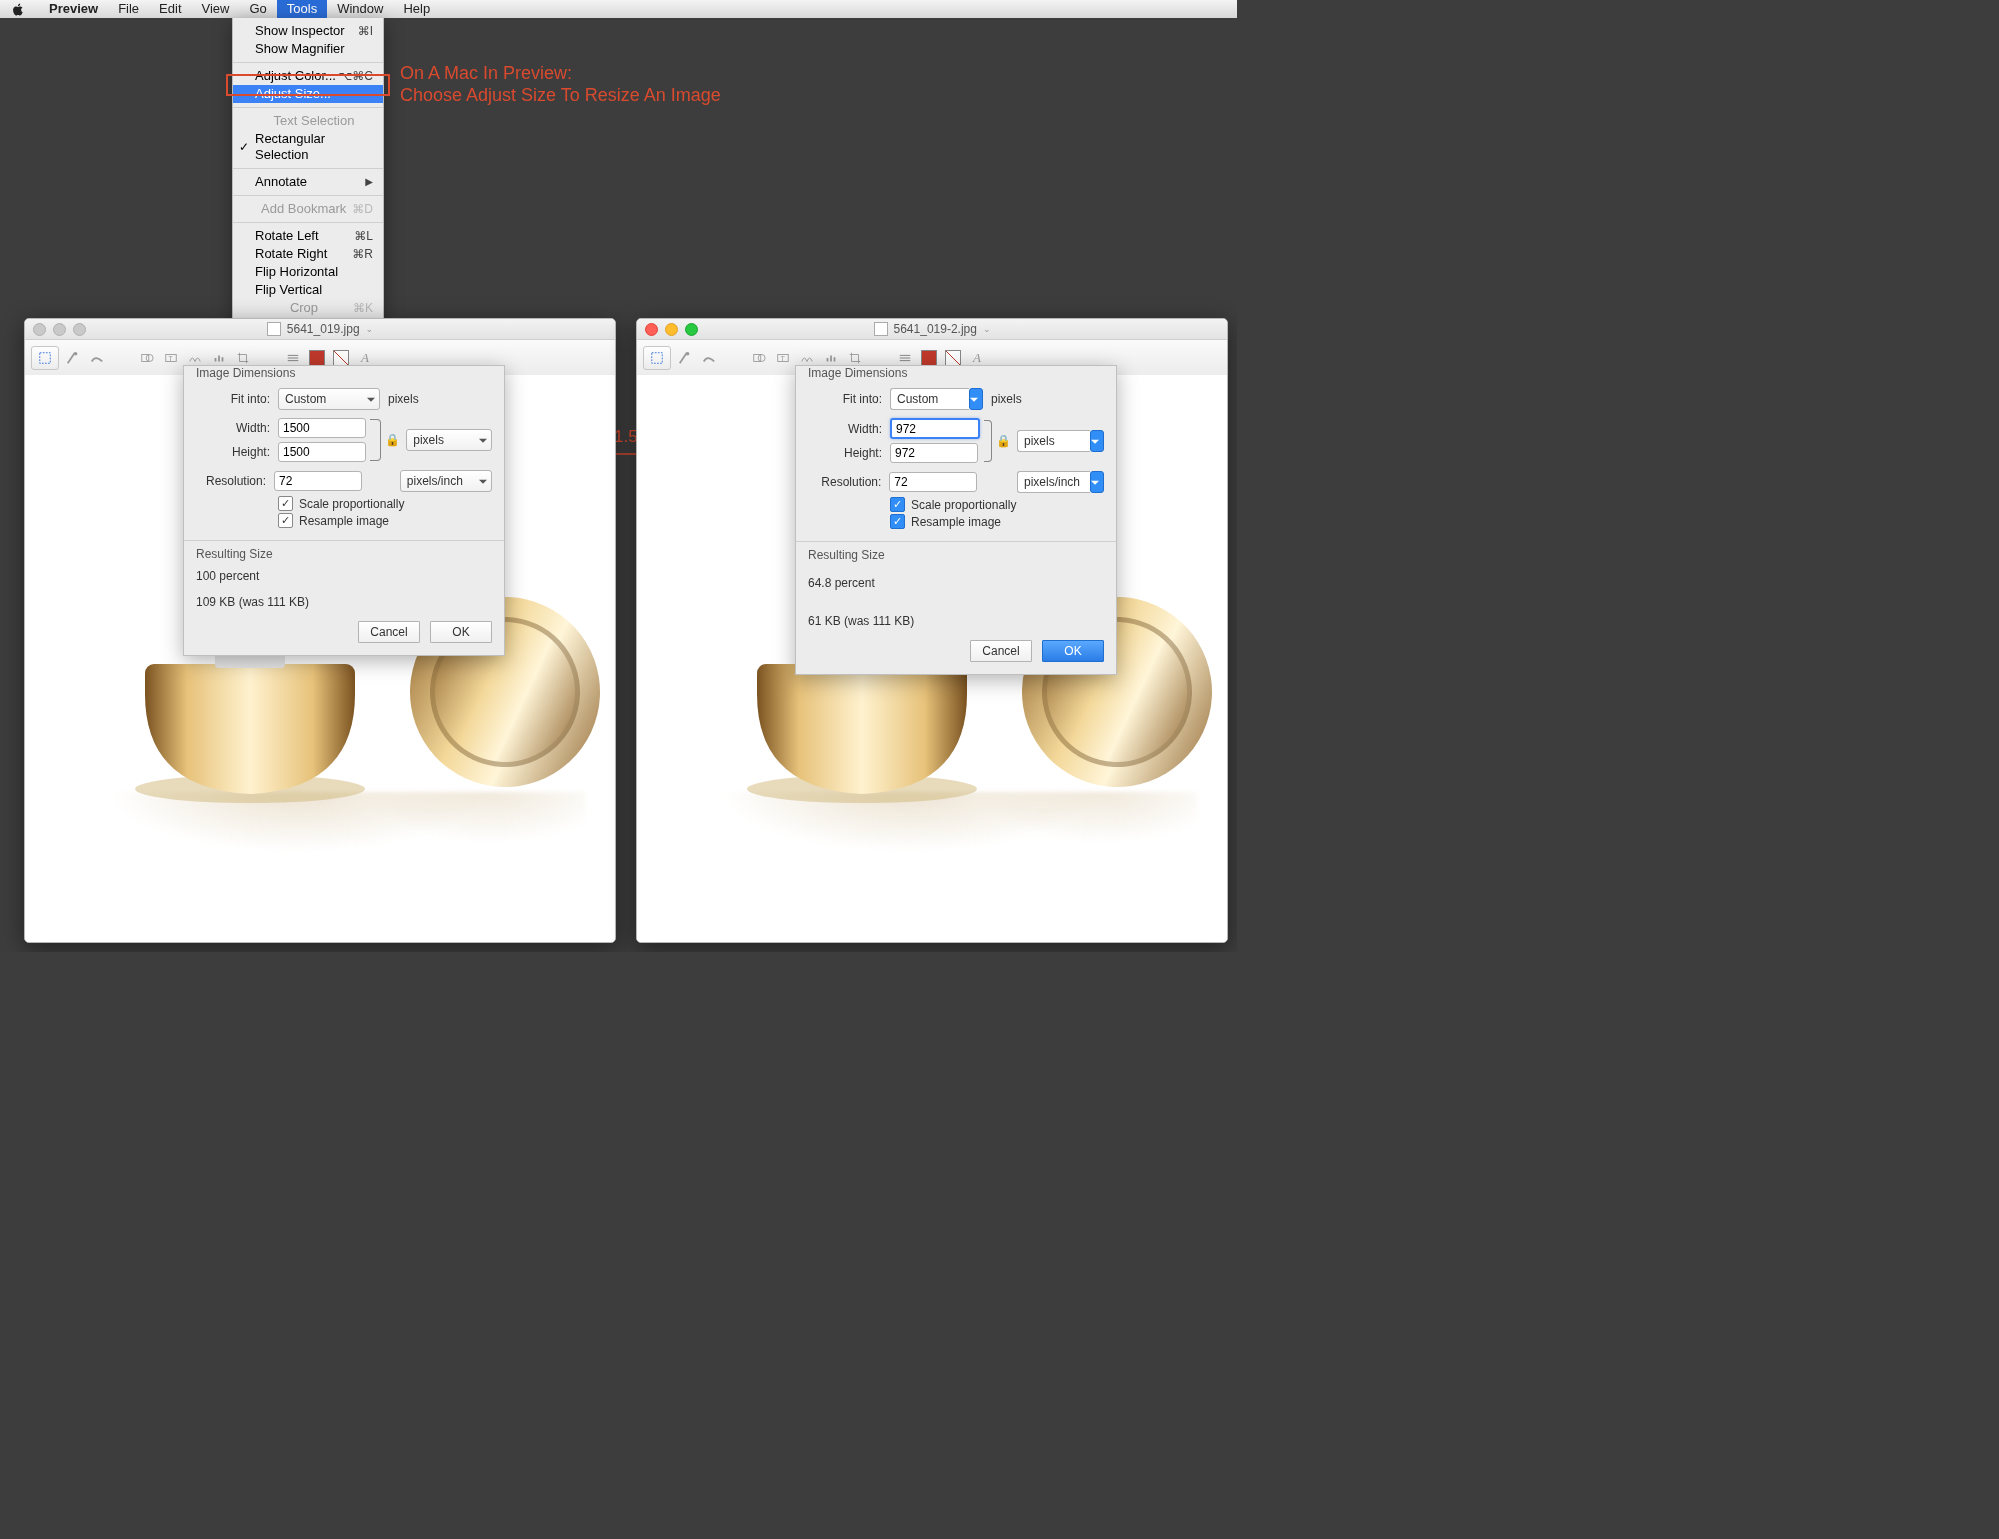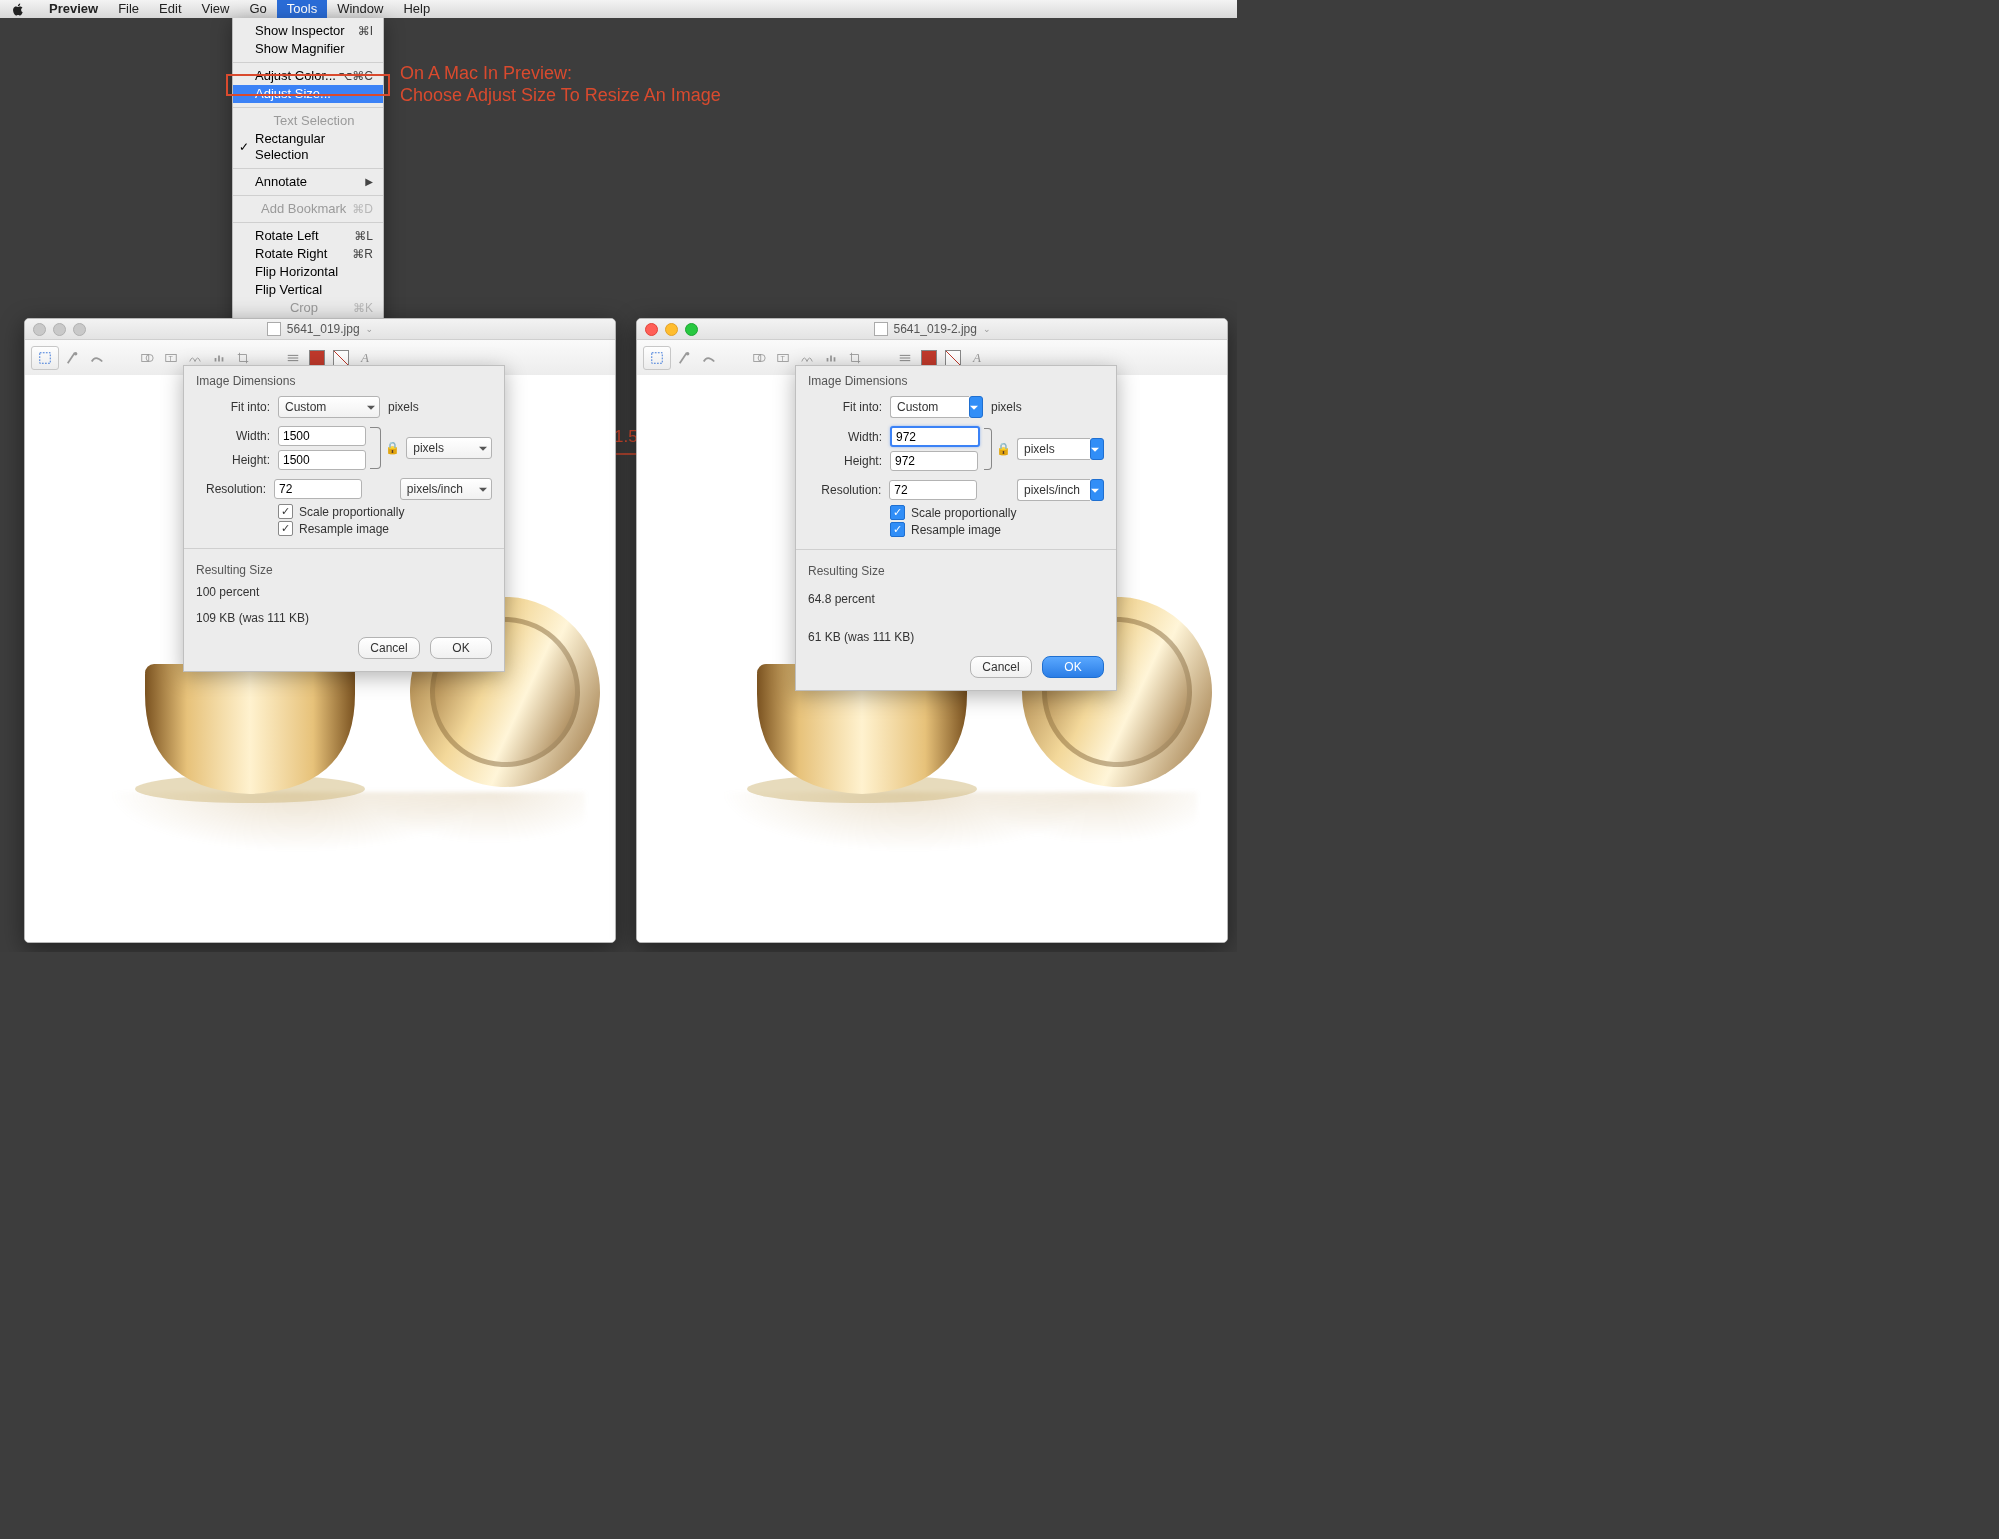--- a/index.html
+++ b/index.html
@@ -219,21 +219,21 @@
   position: absolute;
   width: 320px;
   background: #ececec;
   border: 1px solid #bfbfbf;
   box-shadow: 0 5px 20px rgba(0,0,0,.3);
   font-size: 12px;
   color:#333;
 }
 .pwin.left .dialog { left: 158px; top: 46px; }
 .pwin.right .dialog { left: 158px; top: 46px; width:320px; }
-.dsection { padding: 8px 12px 4px; }
+.dsection { padding: 0 12px 4px; }
 .dsection .heading { color:#555; font-size:12px; margin-bottom:8px; display:block;}
 .frow {
   display:flex; align-items:center; margin:4px 0;
 }
 .frow label.fld { width:74px; text-align:right; margin-right:8px; color:#333;}
 input.txt {
   width:78px; height:18px;
   border:1px solid #b3b3b3; border-radius:3px;
   padding:0 4px; font-size:12px; background:#fff;
 }
@@ -288,21 +288,21 @@
   font-size:11px; color:#333;
 }
 .chk .box.blue { background:#318ef7; border-color:#1f6fd0; color:#fff;}
 .dsep { border-top:1px solid #cfcfcf; margin:6px 0;}
 .btnrow{
   display:flex; justify-content:flex-end; gap:10px;
   padding:6px 12px 12px;
 }
 .btn{
   min-width:60px; height:20px;
-  border:1px solid #b3b3b3; border-radius:8px;
+  border:1px solid #b3b3b3; border-radius:1px;
   background:linear-gradient(#fff,#f0f0f0);
   font-size:12px; display:flex;align-items:center;justify-content:center;
 }
 .btn.primary{
   background:linear-gradient(#5aa8ff,#2a7de6);
   border-color:#1f6fd0; color:#fff;
 }
 </style>
 </head>
 <body>

